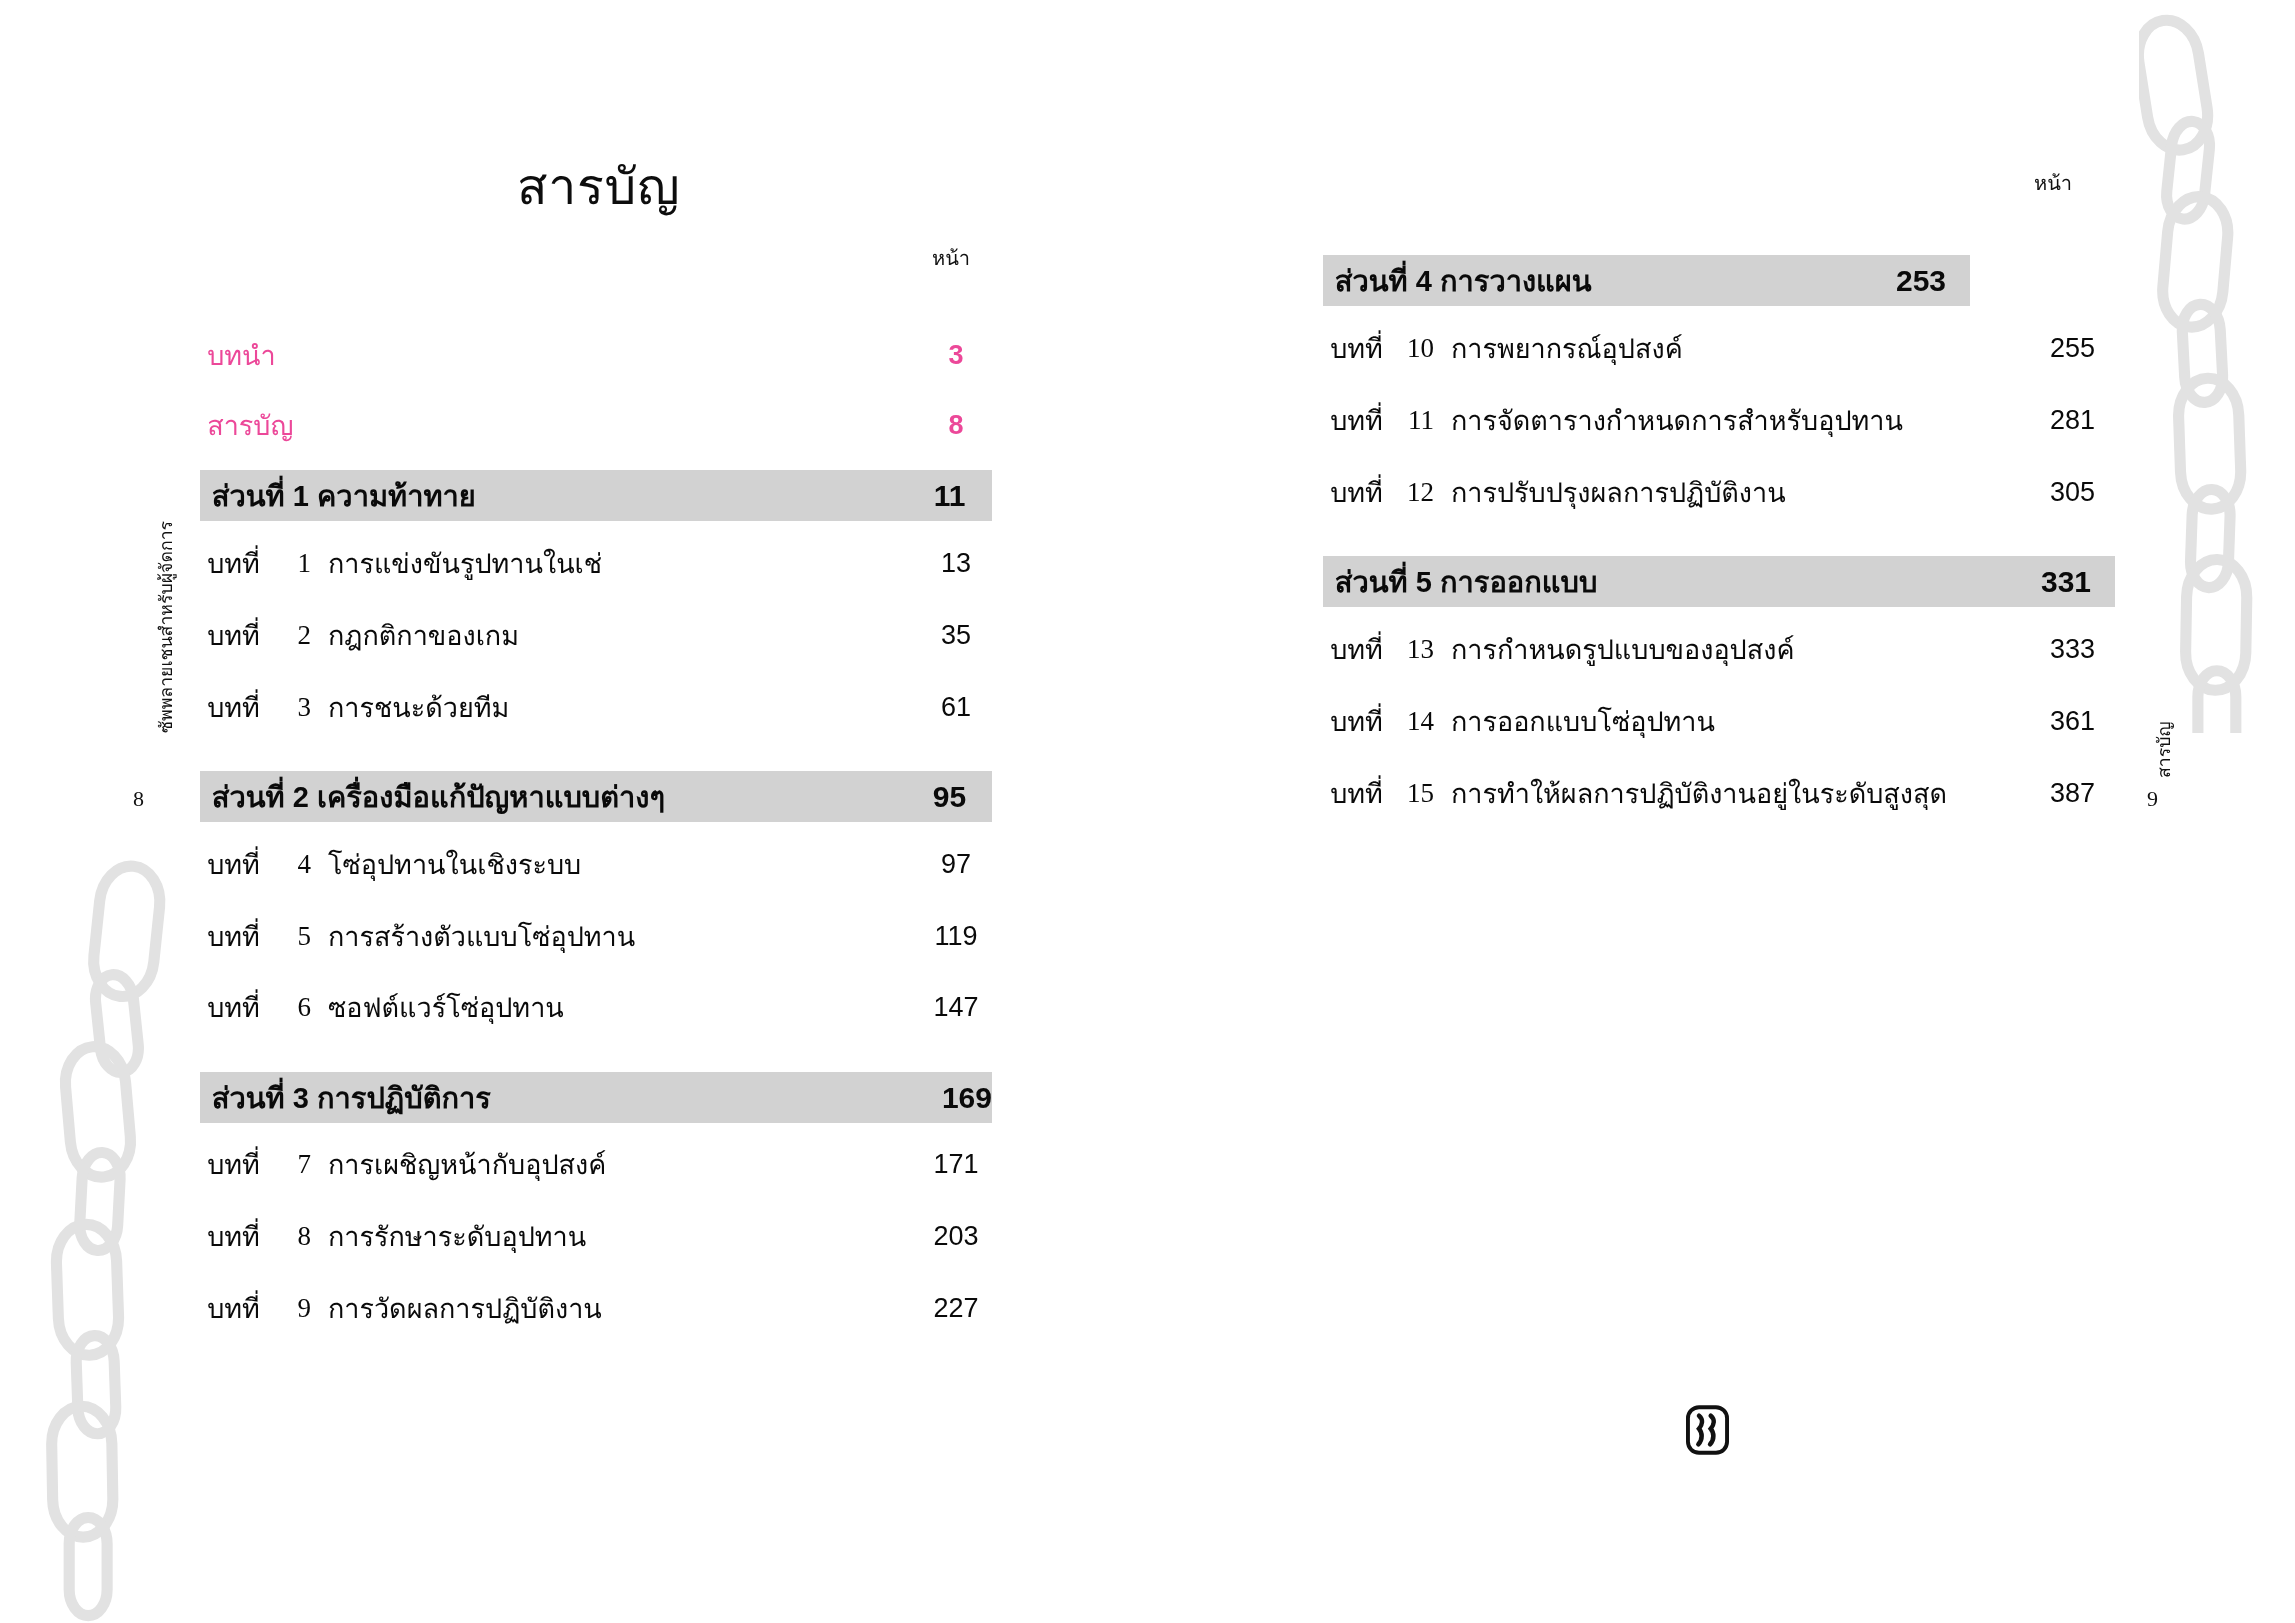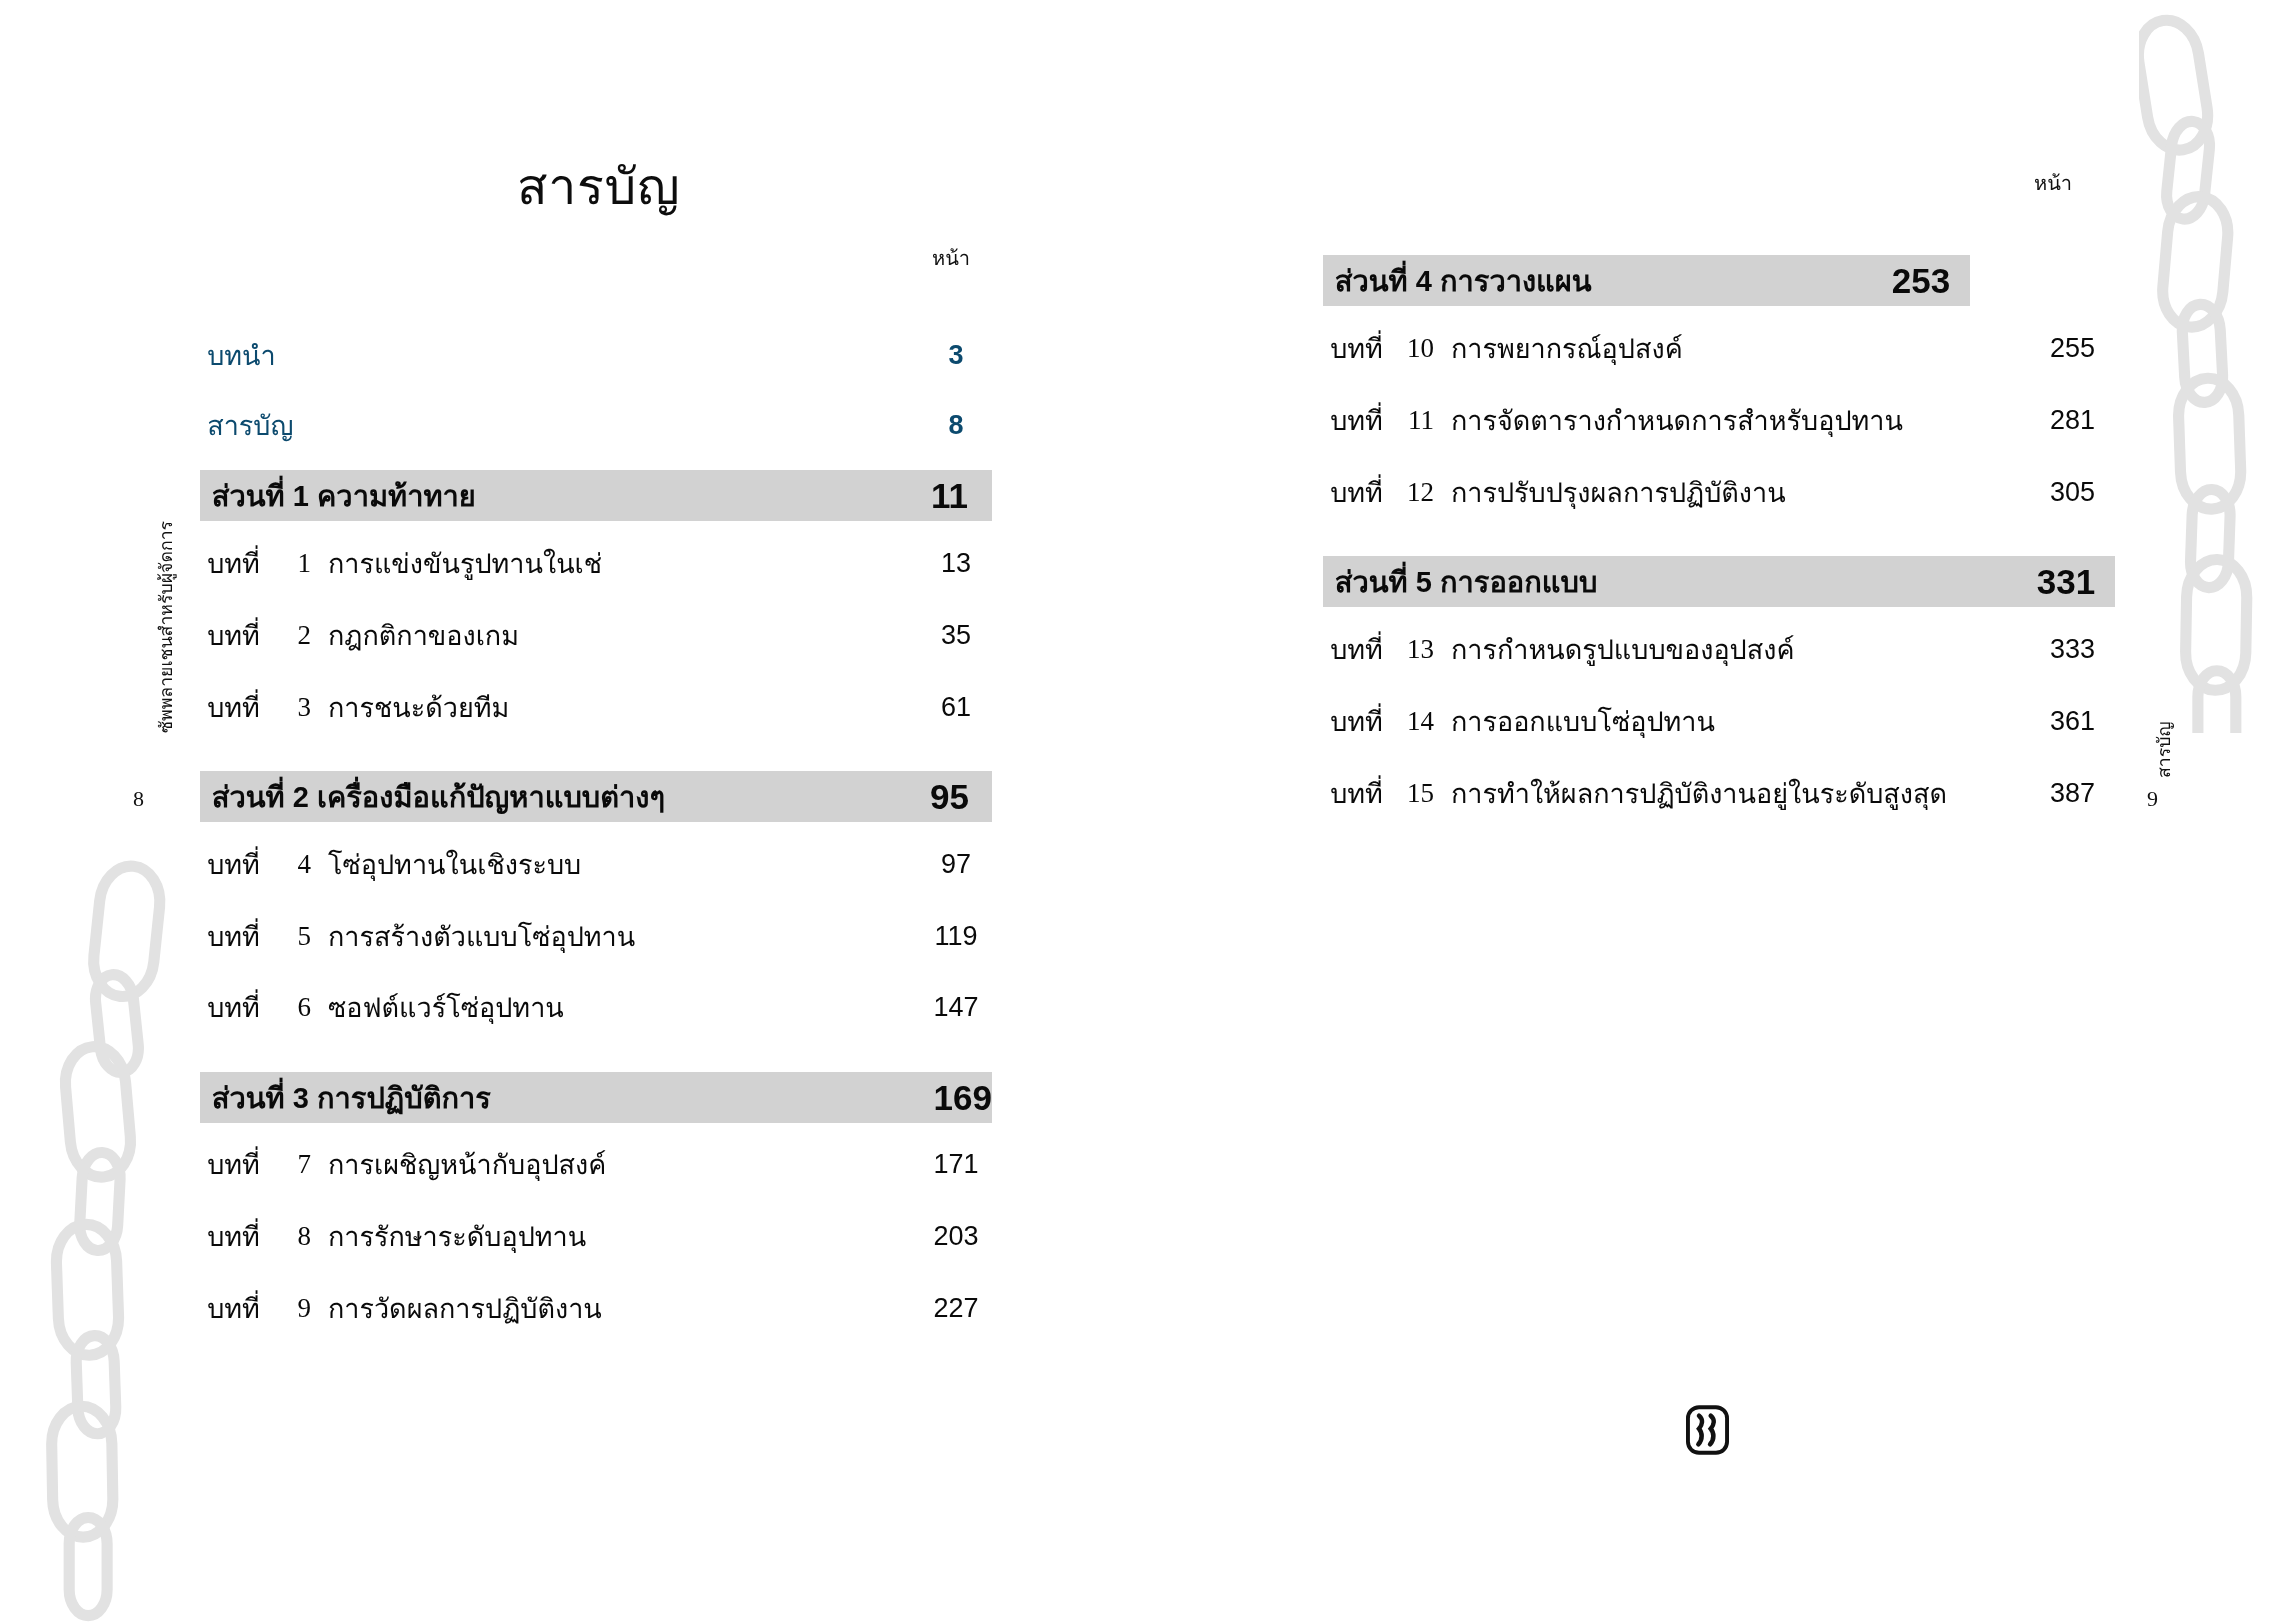--- a/index.html
+++ b/index.html
@@ -73,41 +73,41 @@
   .toc-row .pageno {
     flex: 0 0 auto;
     text-align: center;
     white-space: nowrap;
   }
 
   
   .row-plain {
     font-family: "Liberation Serif", serif;
     font-size: 27px;
-    color: #0c4a6e;
+    color: #ec4899;
     height: 42px;
   }
   .row-plain .label   { padding-left: 7.2px; }
   .row-plain .pageno  {
     font-family: "Liberation Sans", sans-serif;
     font-weight: bold;
     font-size: 27px;
   }
 
   
   .row-part {
     background: #d2d2d2;
     font-family: "Liberation Sans", sans-serif;
     font-size: 29px;
     font-weight: bold;
     color: #0a0a0a;
     height: 51px;
   }
   .row-part .label  { padding-left: 11.8px; }
-  .row-part .pageno { font-size: 35px; font-weight: bold; }
+  .row-part .pageno { font-size: 30px; font-weight: bold; }
 
   
   .row-chap {
     font-family: "Liberation Serif", serif;
     font-size: 27px;
     color: #0a0a0a;
     height: 42px;
     align-items: center;
   }
   .row-chap .chap-word { padding-left: 7.2px; }

